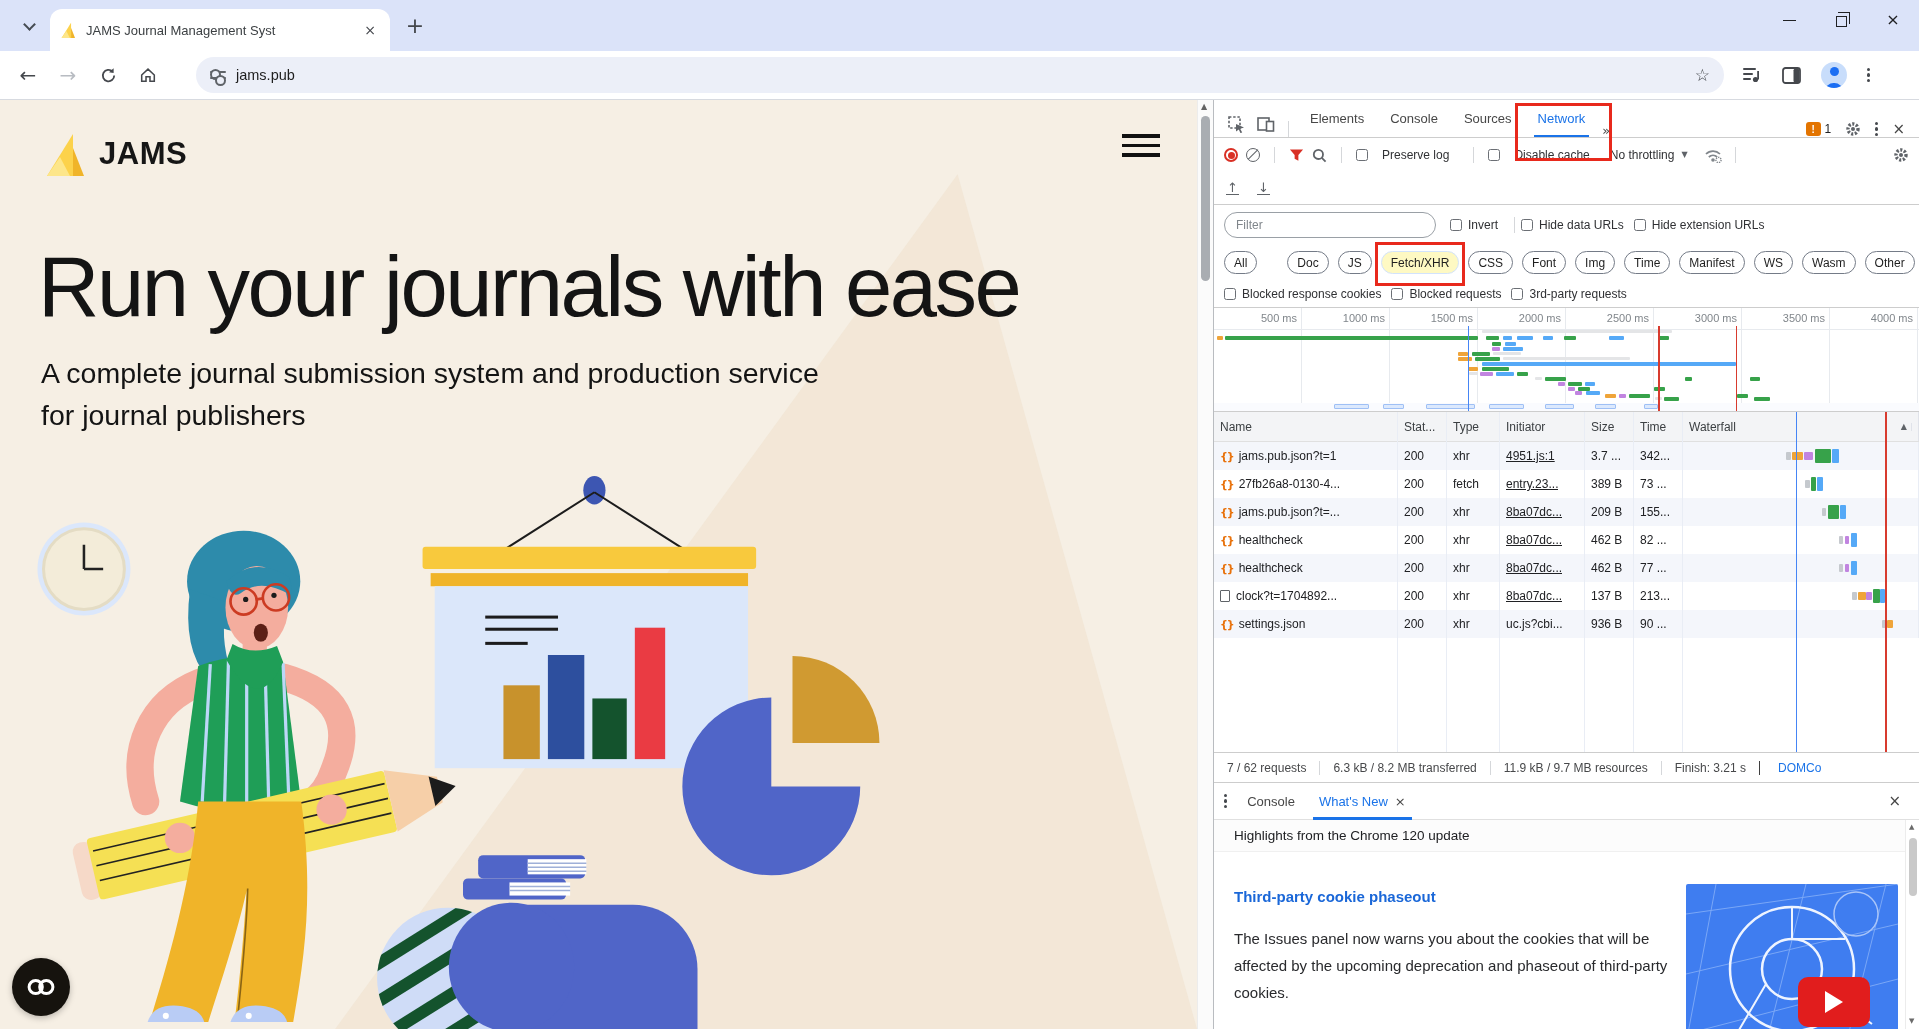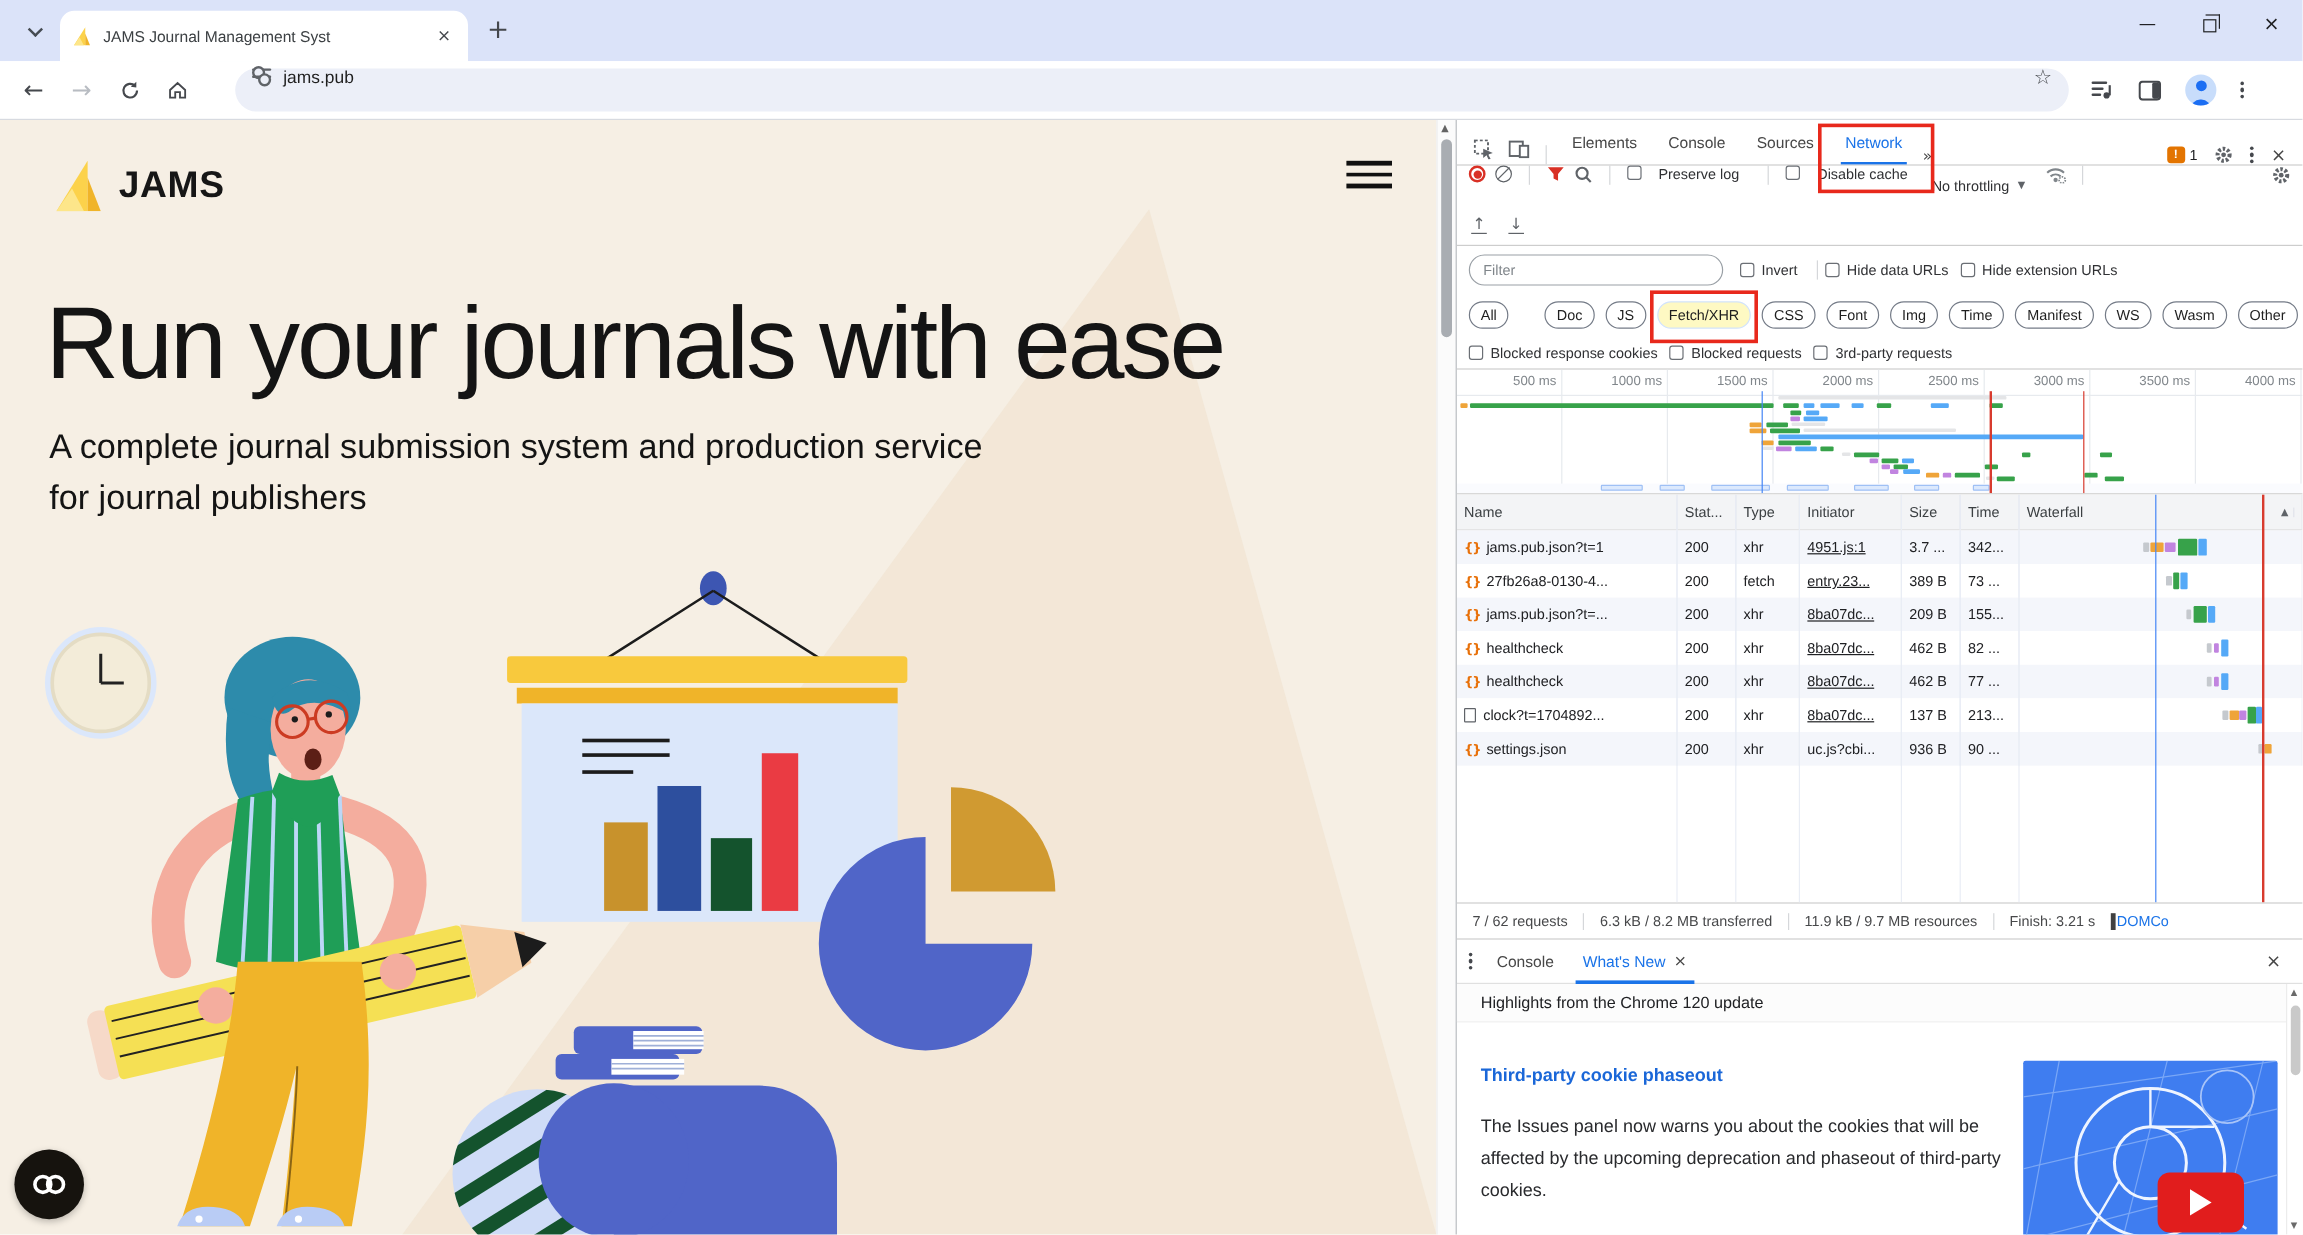--- a/index.html
+++ b/index.html
@@ -15,21 +15,21 @@
   .tabclose{font-size:14px;color:#45484d;padding:1px 4px;border-radius:50%}
   .newtab{font-size:22px;color:#44474c;margin:0 0 10px 10px;width:30px;height:30px;display:flex;align-items:center;justify-content:center}
   .wincontrols{position:absolute;right:0;top:0;height:40px;display:flex}
   .wbtn{width:52px;height:40px;display:flex;align-items:center;justify-content:center;color:#202124}
   .minline{width:13px;height:0;border-top:1.6px solid #202124}
   .restore{position:relative;width:11px;height:11px;border:1.5px solid #202124;background:#dbe3f9;margin-top:3px}
   .restore::before{content:"";position:absolute;left:1.5px;top:-5px;width:11px;height:11px;border:1.5px solid #202124;border-left:none;border-bottom:none}
   .toolbar{height:49px;background:#fff;display:flex;align-items:center;padding:0 8px;border-bottom:1px solid #d7dae0;position:relative}
   .navbtn{width:40px;height:36px;display:flex;align-items:center;justify-content:center;font-size:20px;color:#45484d}
   .navbtn.dis{color:#b8bcc2}
-  .addr{margin-left:28px;width:1528px;height:36px;background:#eceff8;border-radius:18px;display:flex;padding:0 14px;gap:10px}
+  .addr{margin-left:28px;width:1528px;height:36px;background:#eceff8;border-radius:18px;display:flex;align-items:center;padding:0 14px;gap:10px}
   .addr .url{font-size:14.5px;color:#1f1f1f;flex:1}
   .tune{display:flex;flex-direction:column;gap:4px;width:16px}
   .tune .r{position:relative;height:2px;background:#5f6368;border-radius:2px}
   .tune .r::after{content:"";position:absolute;top:-2.5px;width:7px;height:7px;border-radius:50%;background:#eceff8;border:2px solid #5f6368}
   .tune .r.a::after{left:0}.tune .r.b::after{right:0}
   .star{font-size:17px;color:#45484d}
   .tbright{display:flex;align-items:center;margin-left:18px;gap:20px}
   .avatar{width:26px;height:26px;border-radius:50%;background:#c8ddfb;display:flex;align-items:center;justify-content:center;position:relative;overflow:hidden}
   .avatar .hd{width:9px;height:9px;border-radius:50%;background:#1b6ef3;margin-top:-8px}
   .avatar .bd{position:absolute;bottom:-5px;left:50%;transform:translateX(-50%);width:17px;height:10px;border-radius:8px 8px 0 0;background:#1b6ef3}
@@ -65,21 +65,21 @@
   .dtab.sel{color:#1a73e8}
   .dtab.sel::before{content:"";position:absolute;left:9px;right:9px;bottom:0;height:2.5px;background:#1a73e8}
   .ann{position:relative}
   .dtab.ann::after{content:"";position:absolute;left:-10px;right:-14px;top:4px;bottom:-24px;border:3px solid #e8291c;z-index:9;pointer-events:none}
   .morechev{font-size:13px;color:#474747;margin-left:2px}
   .dtright{margin-left:auto;display:flex;align-items:center;gap:14px;padding-right:6px}
   .issue{display:flex;align-items:center;gap:4px}
   .issuebadge{width:15px;height:14px;background:#e37400;border-radius:3px;color:#fff;font-size:10px;font-weight:bold;display:flex;align-items:center;justify-content:center}
   .xclose{font-size:15px;color:#474747}
   
-  .ntb1{height:34px;display:flex;padding:0 10px;gap:8px}
+  .ntb1{height:34px;display:flex;align-items:center;padding:0 10px;gap:8px}
   .rec{width:14px;height:14px;border-radius:50%;border:2px solid #d93025;display:flex;align-items:center;justify-content:center}
   .rec i{width:7px;height:7px;border-radius:50%;background:#d93025}
   .clearbtn{position:relative;width:14px;height:14px;border:1.6px solid #5f6368;border-radius:50%}
   .clearbtn::after{content:"";position:absolute;left:-1px;top:5.2px;width:14px;border-top:1.6px solid #5f6368;transform:rotate(-45deg)}
   .throt{display:flex;align-items:center;gap:7px;color:#303134;margin-left:2px;white-space:nowrap}
   .dd{font-size:8px;color:#5f6368}
   .ntb2{height:33px;border-bottom:1px solid #cdcdcd;display:flex;align-items:center;padding:0 12px;gap:18px}
   .harr{font-size:13px;color:#5f6368;border-bottom:1.6px solid #5f6368;padding:0 1px}
   
   .frow{height:40px;display:flex;align-items:center;padding:0 10px}
@@ -114,21 +114,21 @@
   .docic{position:relative;width:10px;height:12px;border:1.2px solid #5f6368;border-radius:1px;margin-right:6px;background:#fff}
   .lnk{text-decoration:underline;color:#202124;overflow:hidden;text-overflow:ellipsis}
   .wfcell{position:relative}
   .wfseg{position:absolute;border-radius:1px}
   .vcolline{position:absolute;top:0;bottom:0;width:1px;background:#e9edf5}
   .vmark{position:absolute;top:0;bottom:0;width:1.6px;z-index:3}
   
   .sumbar{height:30px;display:flex;align-items:center;border-bottom:1px solid #cdcdcd;overflow:hidden;white-space:nowrap;color:#47484a}
   .sumseg{padding:0 13px;border-left:1px solid #d5d7da}
   .sumseg:first-child{border-left:none}
-  .sumlink{color:#1a73e8;padding-left:1px;border-left:4px solid #404040}
+  .sumlink{color:#1a73e8;padding-left:18px;border-left:1px solid #404040}
   
   .drawerbar{height:37px;display:flex;align-items:center;padding:0 10px;gap:4px;border-bottom:1px solid #e0e0e0}
   .drtab{position:relative;height:37px;display:flex;align-items:center;padding:0 10px;font-size:13px;color:#474747;gap:7px}
   .drtab.sel{color:#1a73e8}
   .drtab.sel::before{content:"";position:absolute;left:4px;right:4px;bottom:0;height:2.5px;background:#1a73e8}
   .highlights{height:32px;display:flex;align-items:center;padding:0 20px;font-size:13.5px;color:#202124;background:#fcfcfc;border-bottom:1px solid #f0f0f0}
   .article{position:relative;height:177px;padding:36px 0 0 20px}
   .arttitle{font-size:15px;font-weight:bold;color:#1a67d8}
   .artbody{margin-top:20px;width:445px;font-size:15px;line-height:1.8;color:#292a2d}
   .thumb{position:absolute;left:472px;top:32px;width:212px;height:160px;background:#3f7df0;overflow:hidden;border-radius:2px}

